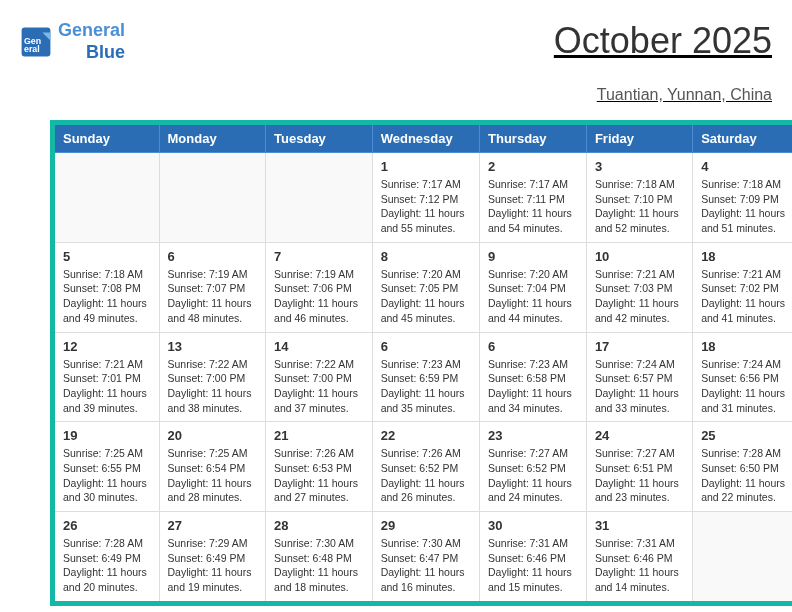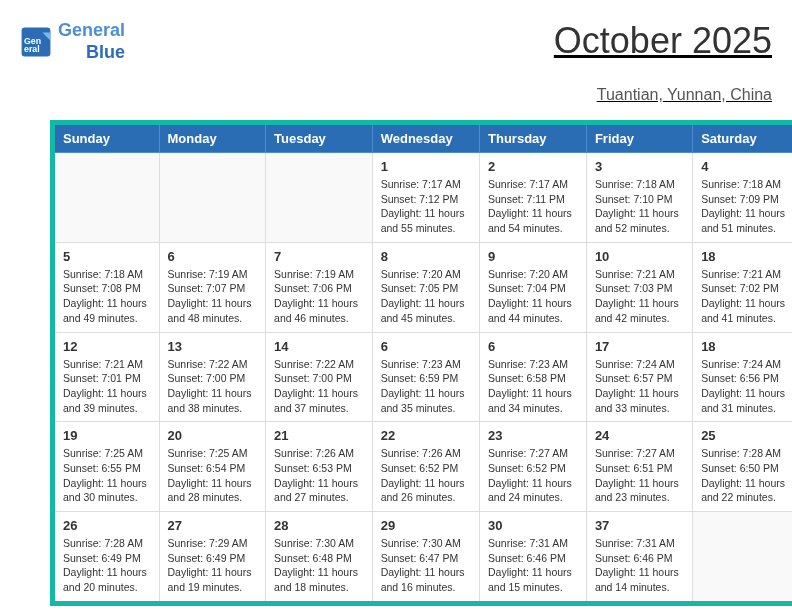--- a/index.html
+++ b/index.html
@@ -252,19 +252,19 @@
         </td>
         <td>
           <div class="day-number">29</div>
           <div class="day-info">Sunrise: 7:30 AM<br>Sunset: 6:47 PM<br>Daylight: 11 hours<br>and 16 minutes.</div>
         </td>
         <td>
           <div class="day-number">30</div>
           <div class="day-info">Sunrise: 7:31 AM<br>Sunset: 6:46 PM<br>Daylight: 11 hours<br>and 15 minutes.</div>
         </td>
         <td>
-          <div class="day-number">37</div>
+          <div class="day-number">31</div>
           <div class="day-info">Sunrise: 7:31 AM<br>Sunset: 6:46 PM<br>Daylight: 11 hours<br>and 14 minutes.</div>
         </td>
         <td class="empty"></td>
       </tr>
     </tbody>
 </table>
 
 </body></html>

